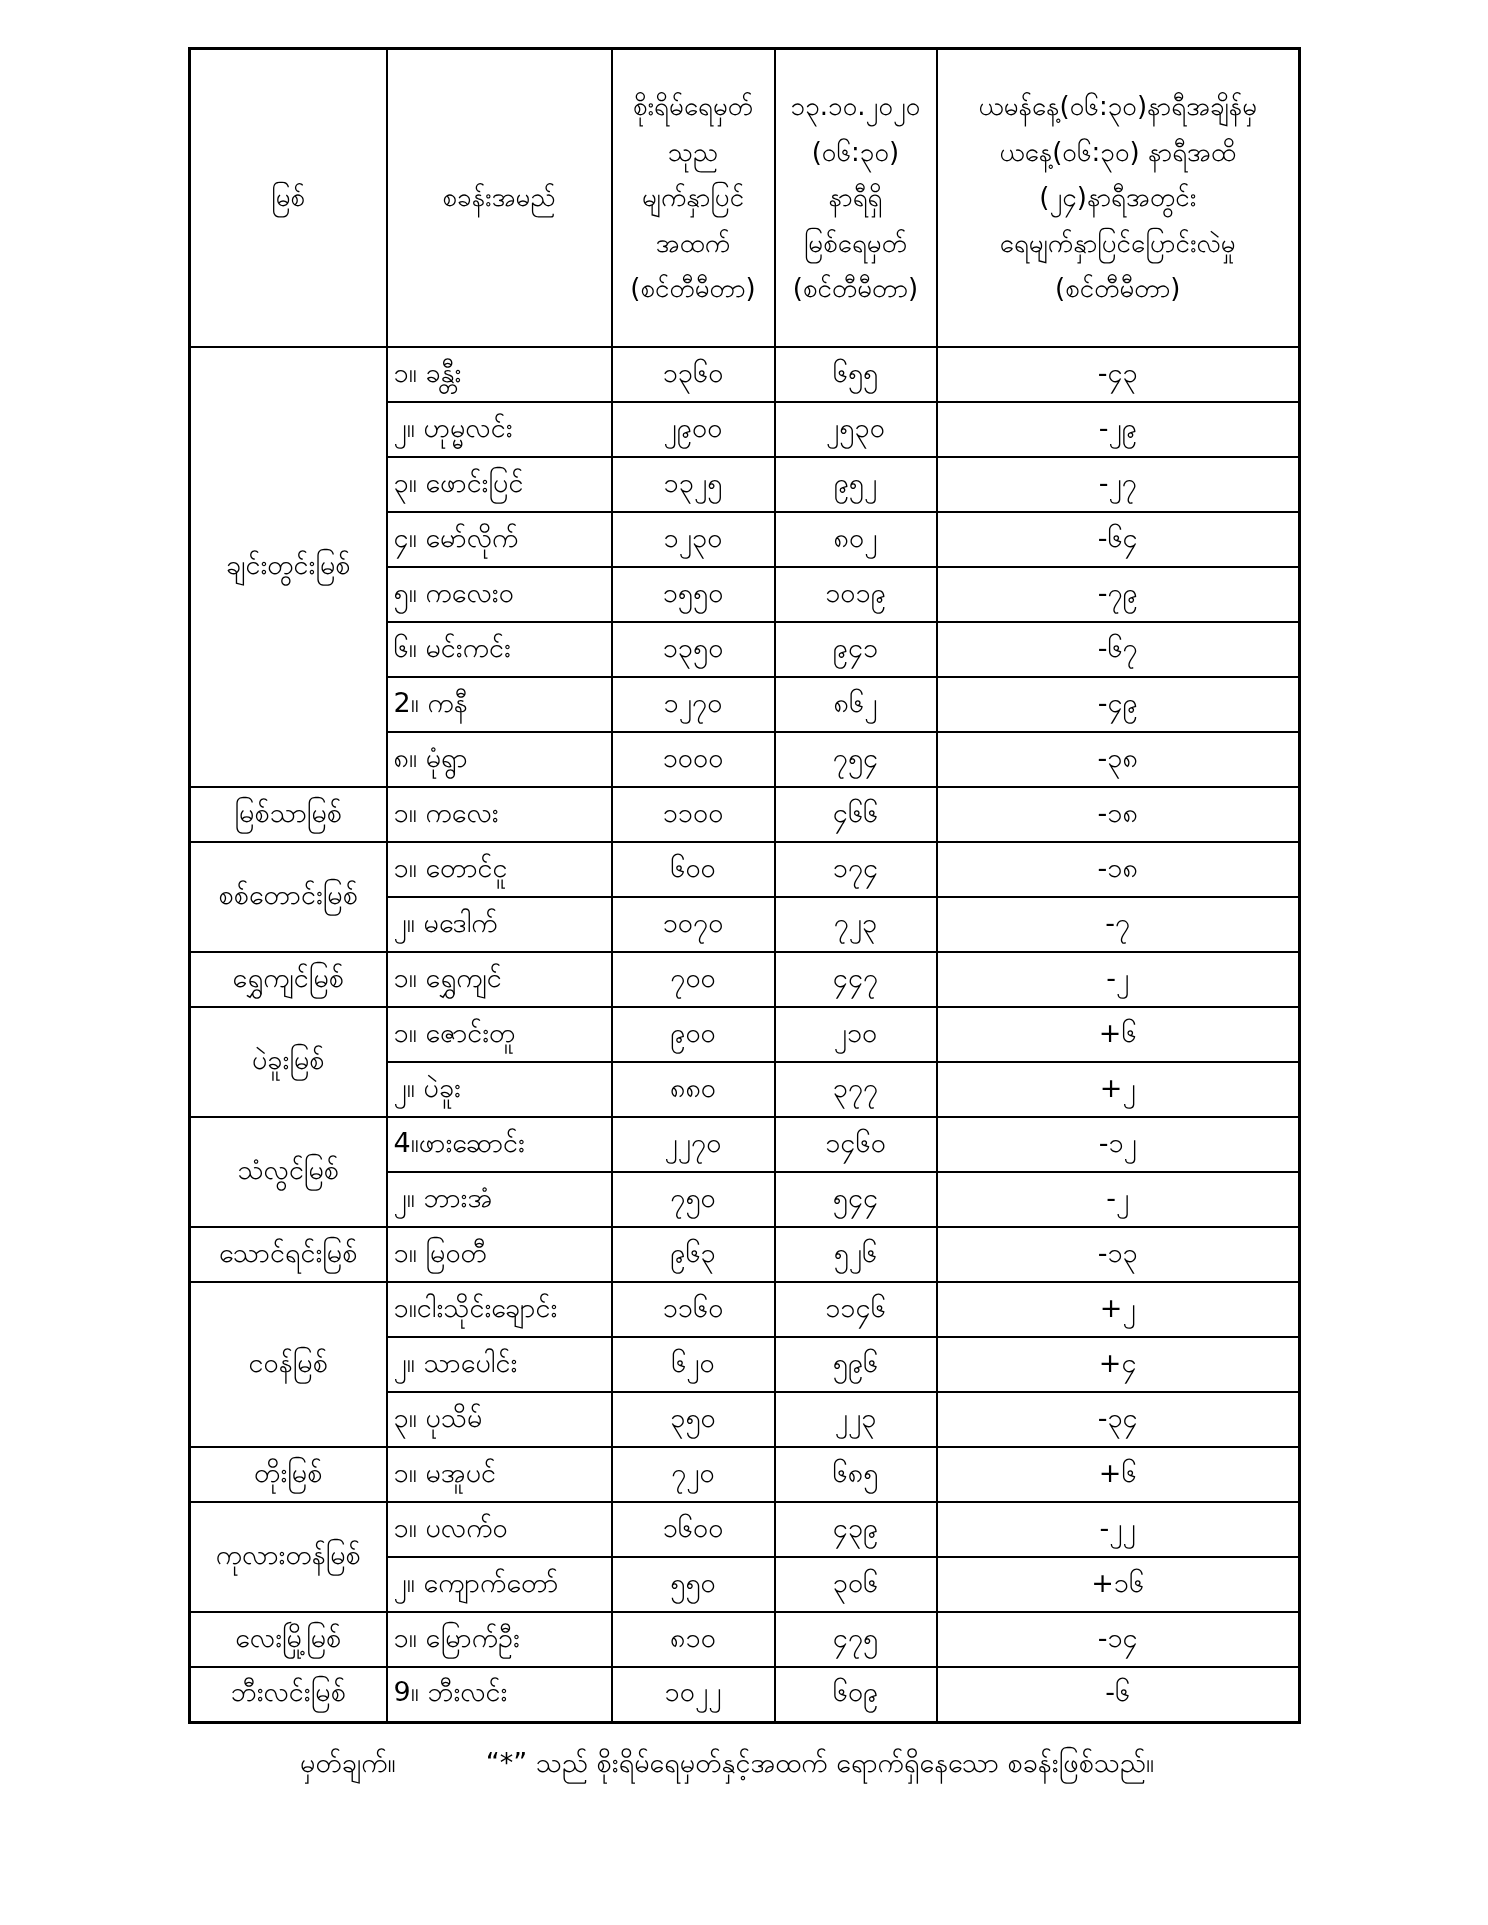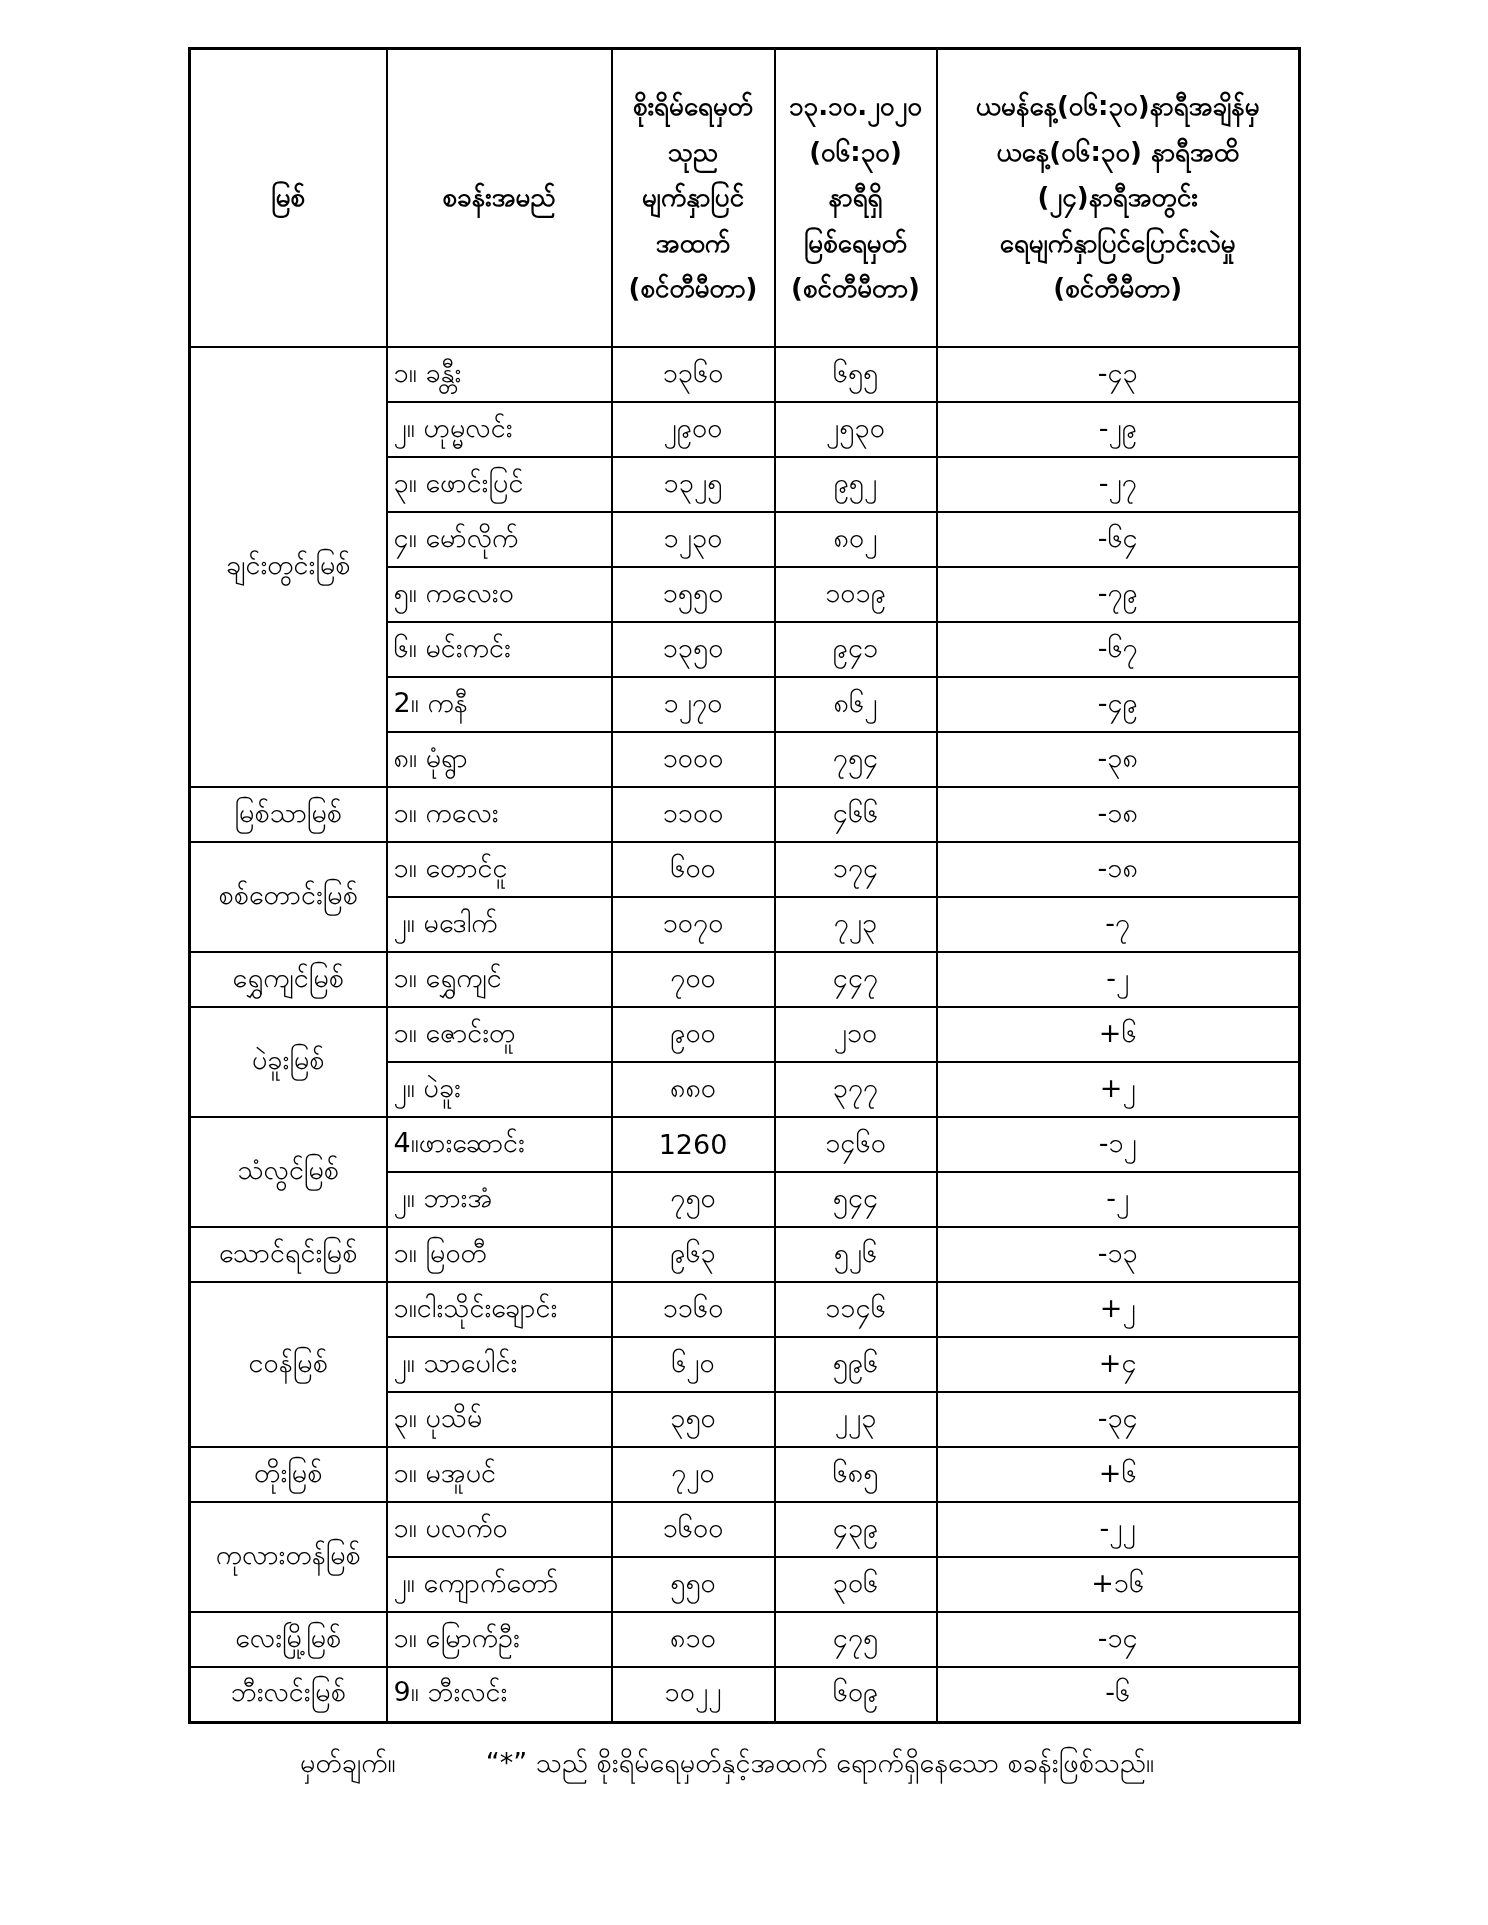--- a/index.html
+++ b/index.html
@@ -25,21 +25,21 @@
     table-layout: fixed;
     border: 3px solid #000;
   }
   table.wl th, table.wl td {
     border: 2px solid #000;
     padding: 0 6px;
     overflow: hidden;
   }
   table.wl thead th {
     height: 296px;
-    font-weight: bold;
+    font-weight: normal;
     font-size: 26px;
     line-height: 1.75;
     text-align: center;
     vertical-align: middle;
     white-space: pre-line;
   }
   table.wl tbody tr { height: 55px; }
   table.wl tbody td { font-size: 27px; vertical-align: middle; }
   td.river   { text-align: center; padding-left: 10px; }
   td.station { text-align: left; padding-left: 14px; margin-top: 13px; }
@@ -175,21 +175,21 @@
         </tr>
         <tr>
           <td class="station">၂။ ပဲခူး</td>
           <td class="num">၈၈၀</td>
           <td class="num">၃၇၇</td>
           <td class="num">+၂</td>
         </tr>
         <tr>
           <td class="river" rowspan="2">သံလွင်မြစ်</td>
           <td class="station">4။ဖားဆောင်း</td>
-          <td class="num">1260</td>
+          <td class="num">၂၂၇၀</td>
           <td class="num">၁၄၆၀</td>
           <td class="num">-၁၂</td>
         </tr>
         <tr>
           <td class="station">၂။ ဘားအံ</td>
           <td class="num">၇၅၀</td>
           <td class="num">၅၄၄</td>
           <td class="num">-၂</td>
         </tr>
         <tr>

